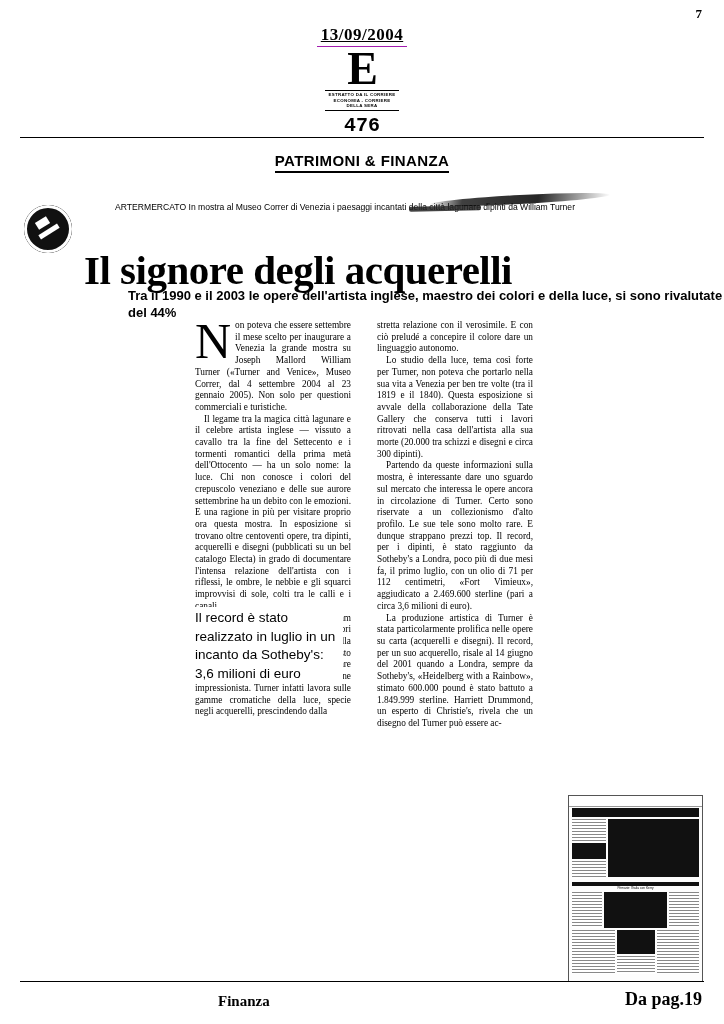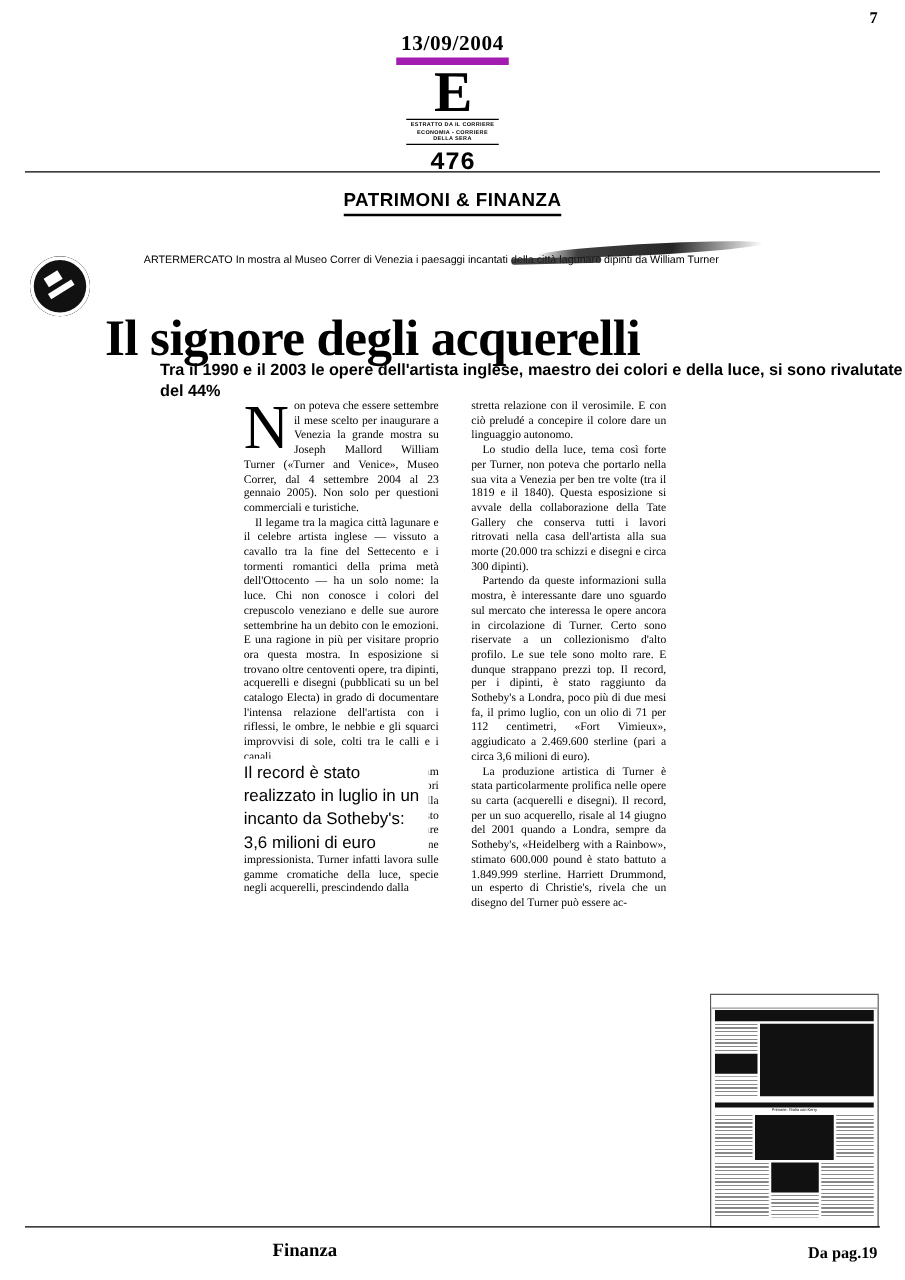--- a/index.html
+++ b/index.html
@@ -37,23 +37,24 @@
     left: 0;
     width: 724px;
     text-align: center;
   }
   .masthead .date {
     font-family: "Liberation Serif", serif;
     font-size: 17px;
     font-weight: bold;
     letter-spacing: 0.5px;
     display: inline-block;
-    border-bottom: 6px solid #a21caf;
+    border-bottom: 1px solid #a21caf;
     padding: 0 4px 1px 4px;
     line-height: 1.1;
+    text-decoration: underline;
   }
   .logo-block {
     margin-top: 1px;
     display: flex;
     flex-direction: column;
     align-items: center;
   }
   .logo-E {
     font-family: "Liberation Serif", serif;
     font-size: 46px;
@@ -306,21 +307,21 @@
     left: 218px;
     font-family: "Liberation Serif", serif;
     font-size: 15px;
     font-weight: bold;
   }
   .footer-right {
     position: absolute;
     bottom: 14px;
     right: 22px;
     font-family: "Liberation Serif", serif;
-    font-size: 13px;
+    font-size: 18px;
     font-weight: bold;
     margin-left: 47px;
   }
 </style>
 </head>
 <body>
 
 <div class="page">
 
   <div class="page-number">7</div>

